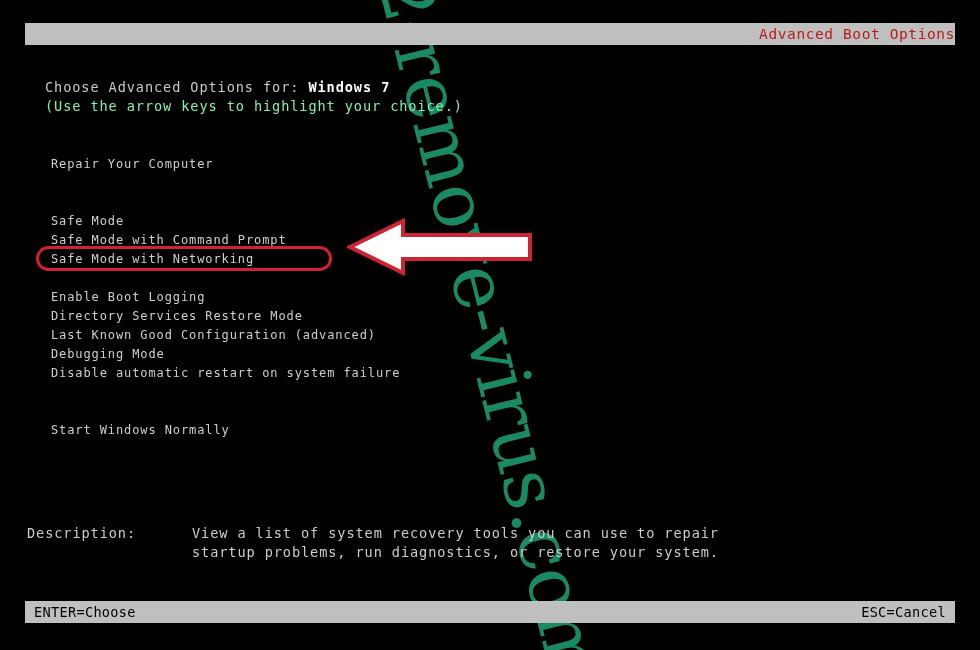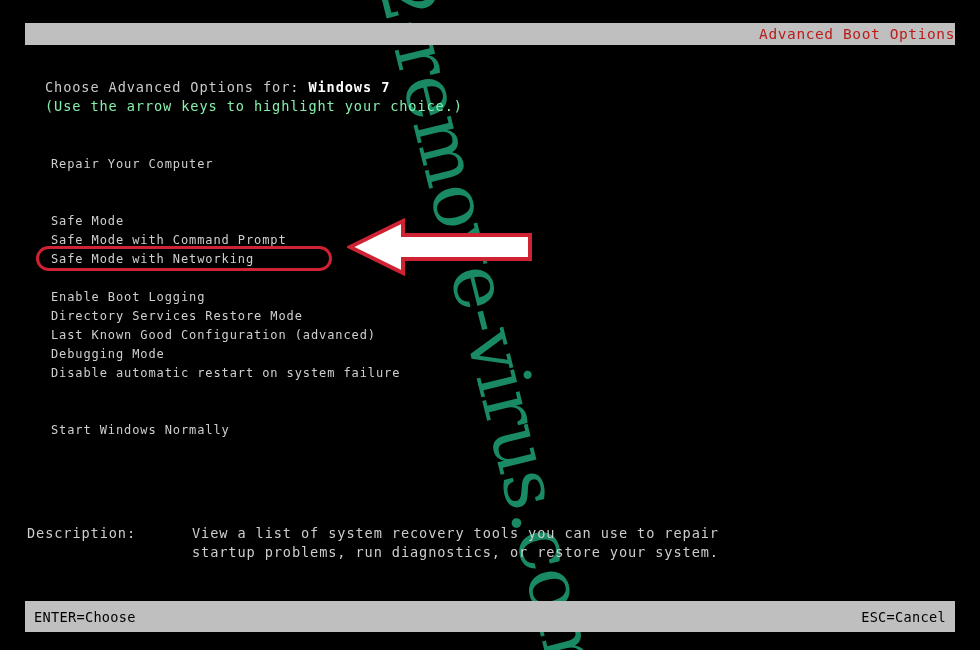--- a/index.html
+++ b/index.html
@@ -119,21 +119,21 @@
     vertical-align: top;
     margin-left: 32px;
   }
 
   
   .footerbar {
     position: absolute;
     left: 25px;
     top: 601px;
     width: 930px;
-    height: 31px;
+    height: 22px;
     background: #bfbfbf;
     color: #000000;
     font-size: 13.6px;
     letter-spacing: 0.3px;
     display: flex;
     align-items: center;
     justify-content: space-between;
     padding: 0 9px;
     box-sizing: border-box;
     z-index: 4;

